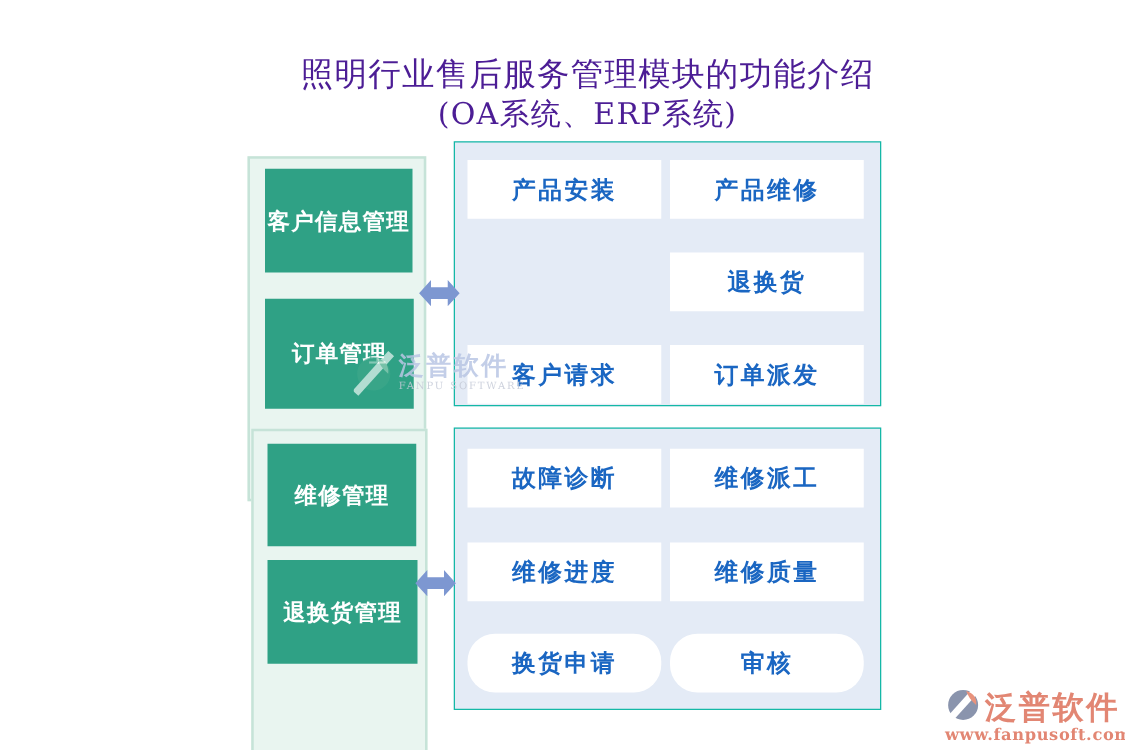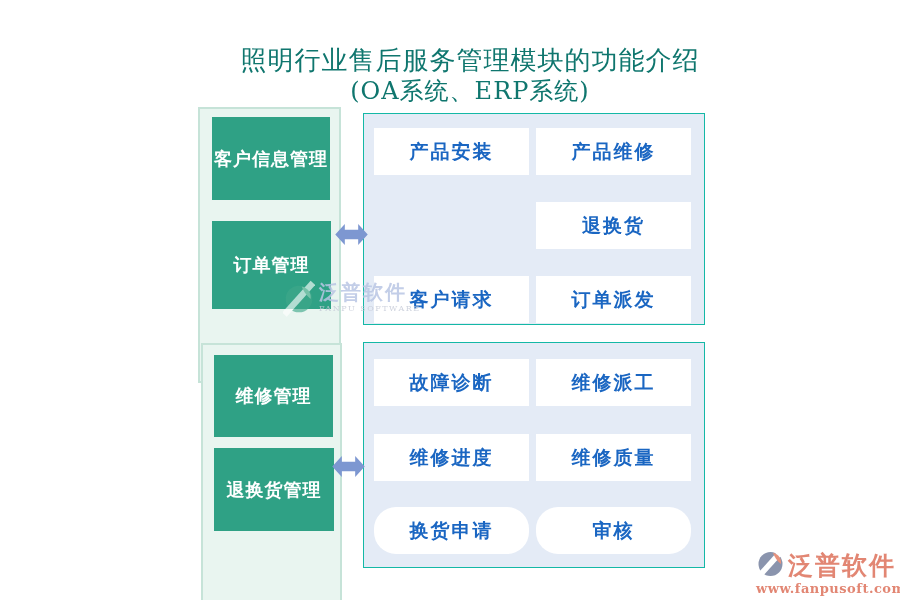--- a/index.html
+++ b/index.html
@@ -3,21 +3,21 @@
 <meta charset="utf-8">
 <style>
   html,body{margin:0;padding:0;}
   body{
     width:900px;height:600px;position:relative;background:#ffffff;
     font-family:"DejaVu Serif","Liberation Serif",serif;
     overflow:hidden;
   }
   .title-block{
     position:absolute;left:40px;top:44px;width:860px;
-    text-align:center;color:#0f766e;
+    text-align:center;color:#4c1d95;
   }
   .title-line1{font-size:26px;line-height:32px;letter-spacing:1px;}
   .title-line2{font-size:24px;line-height:30px;letter-spacing:1px;}
 
   .panel{position:absolute;box-sizing:border-box;}
   .panel-green{background:#e9f5f0;border:2px solid #c6e3d8;}
   .panel-blue{background:#e4ebf6;border:1px solid #14b8a6;}
 
   .btn-green{
     position:absolute;background:#2fa185;color:#ffffff;
@@ -54,21 +54,21 @@
   .logo-url{font-size:13px;font-weight:bold;color:#e28673;letter-spacing:0.5px;text-align:center;margin-top:-3px;}
 </style>
 </head>
 <body>
 
 <div class="title-block">
   <div class="title-line1">照明行业售后服务管理模块的功能介绍</div>
   <div class="title-line2">(OA系统、ERP系统)</div>
 </div>
 
-<div class="panel panel-green" style="left:198px;top:107px;width:143px;height:276px;">
+<div class="panel panel-green" style="left:198px;top:125px;width:143px;height:276px;">
   <div class="btn-green" style="left:12px;top:8px;width:118px;height:83px;">客户信息管理</div>
   <div class="btn-green" style="left:12px;top:112px;width:119px;height:88px;">订单管理</div>
 </div>
 
 <div class="panel panel-blue" style="left:363px;top:113px;width:342px;height:212px;">
   <div class="btn-white col1 r1a">产品安装</div>
   <div class="btn-white col2 r1a">产品维修</div>
   <div class="btn-white col2 r2a">退换货</div>
   <div class="btn-white col1 r3a">客户请求</div>
   <div class="btn-white col2 r3a">订单派发</div>

